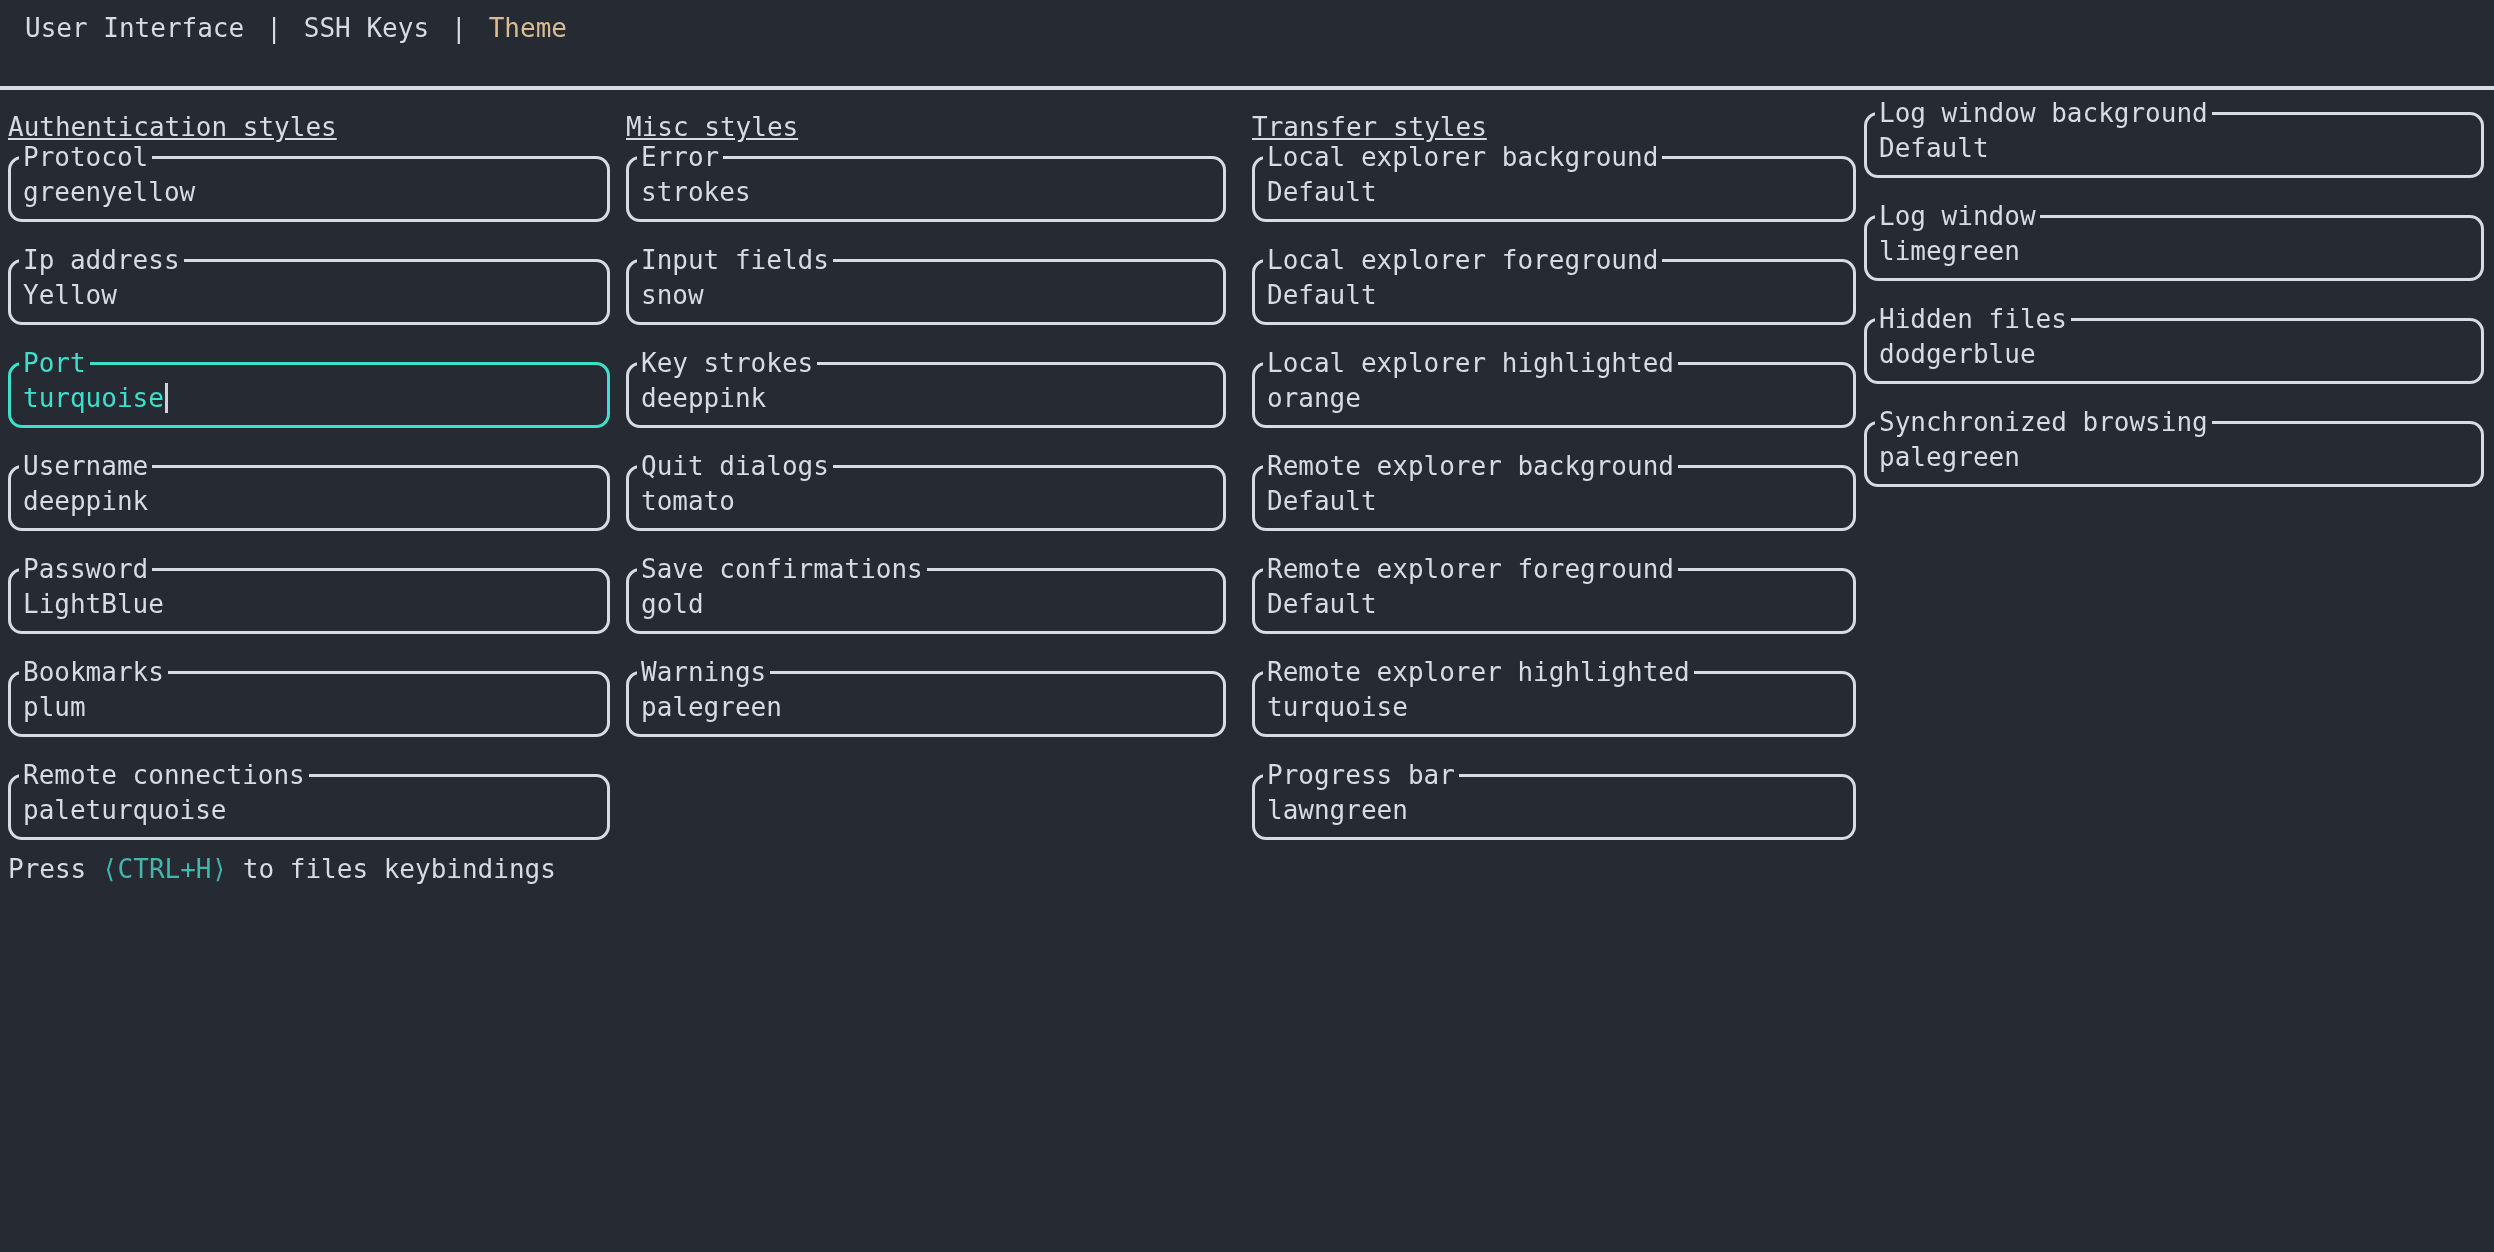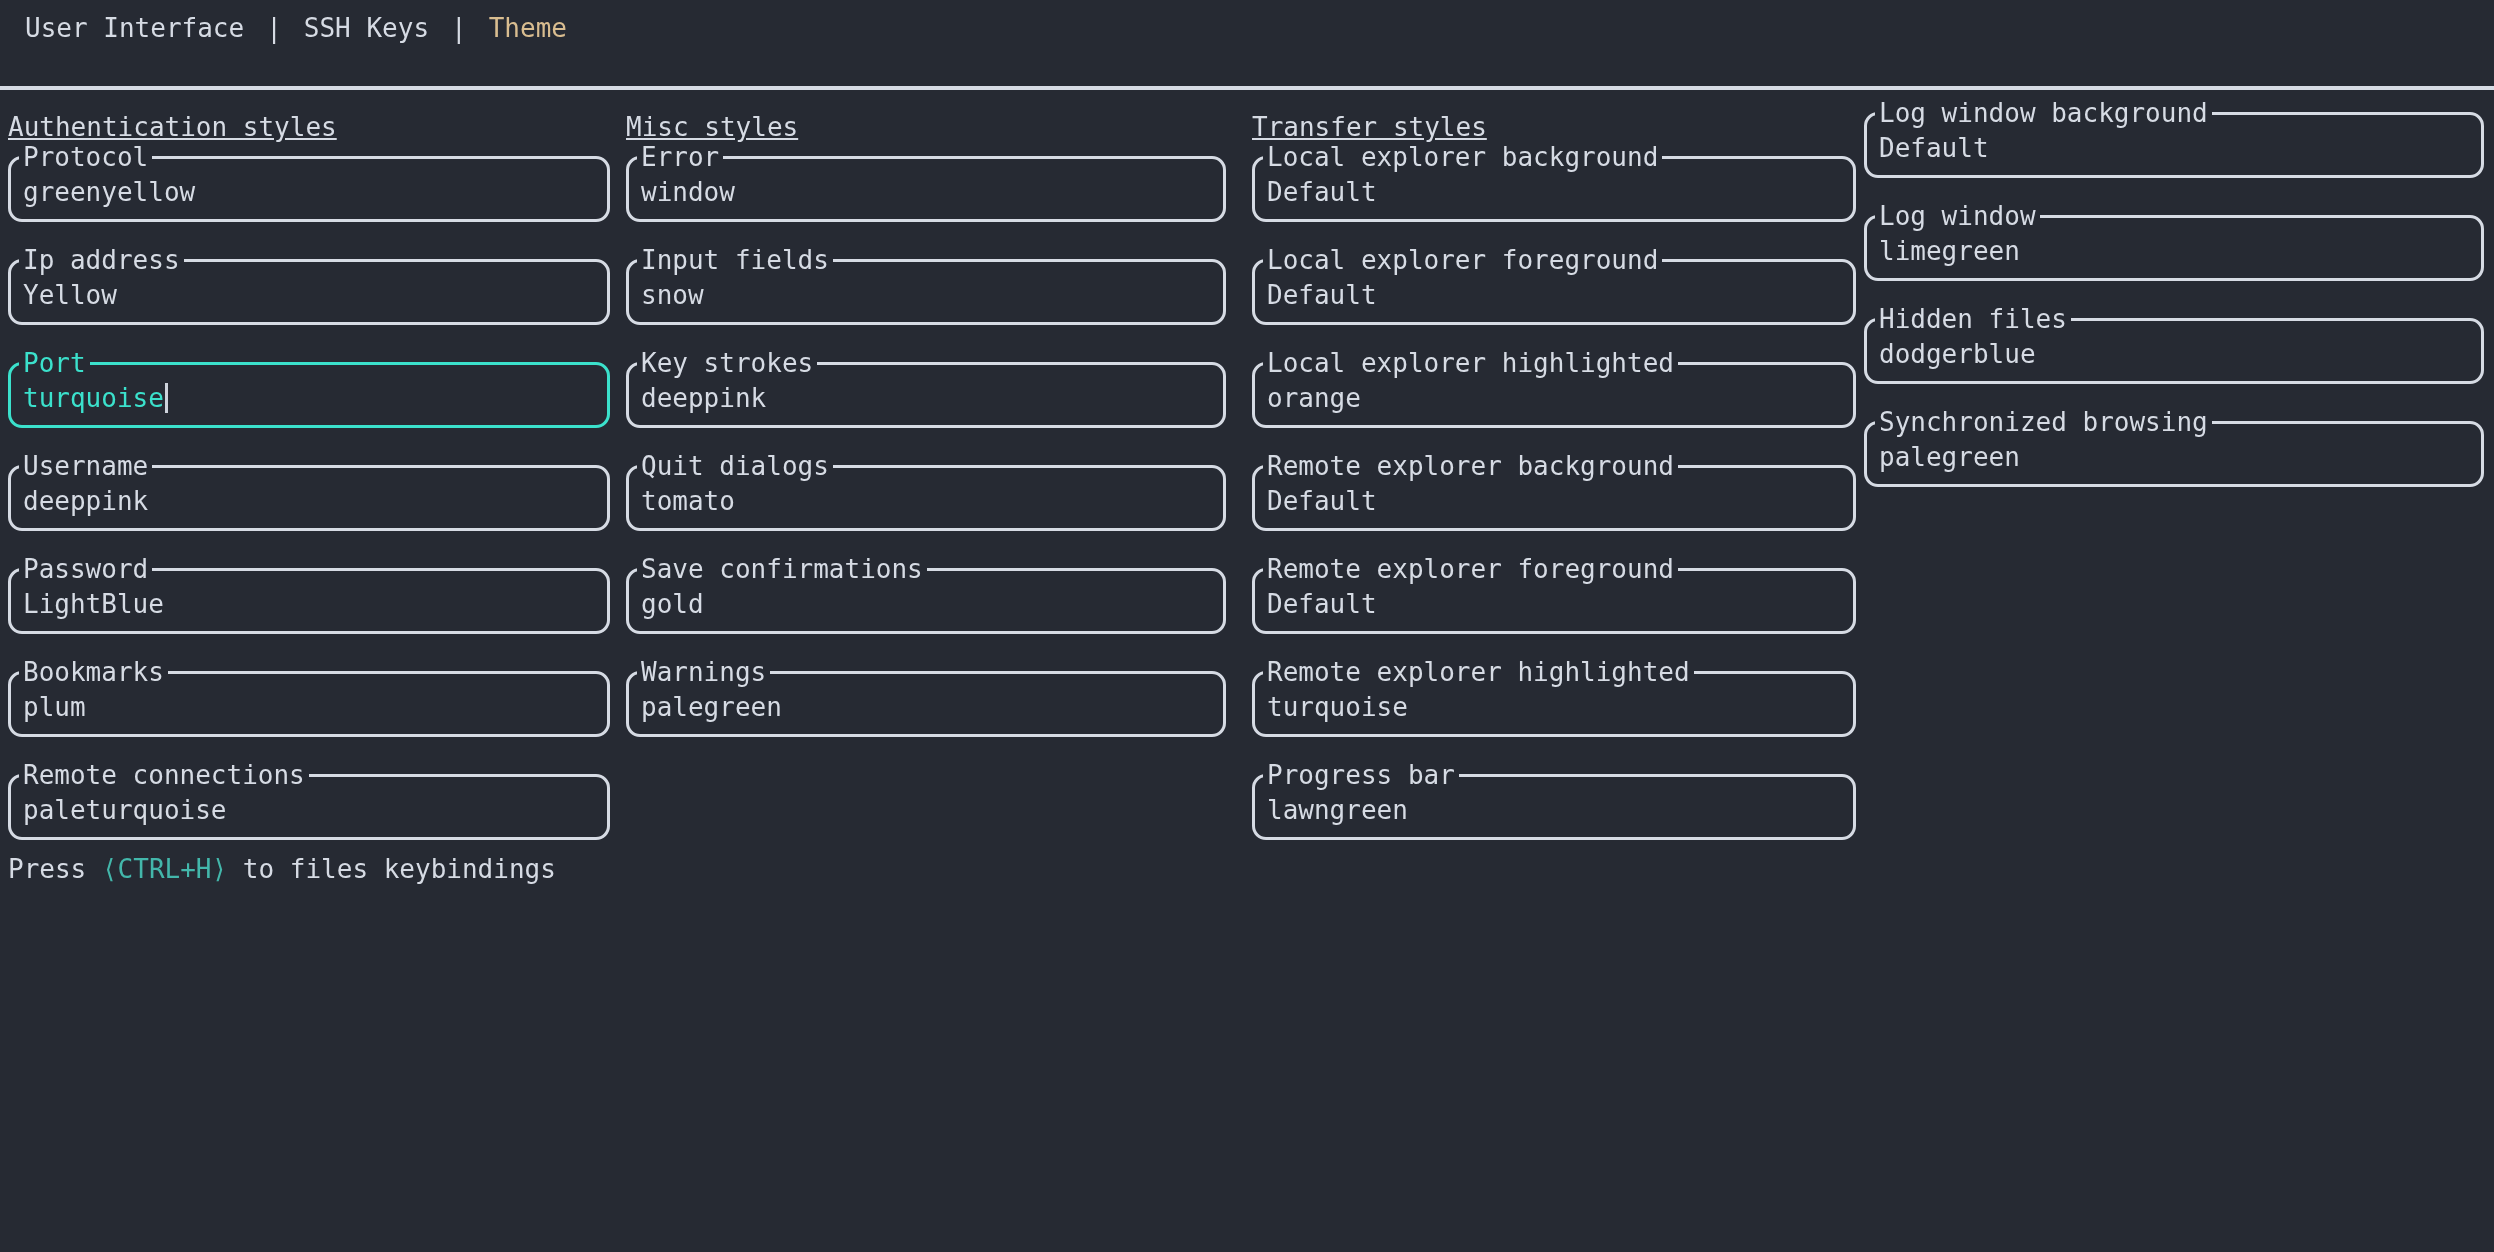--- a/index.html
+++ b/index.html
@@ -121,21 +121,21 @@
   <div class="field">
     <span class="field-label">Remote connections</span>
     <span class="field-value">paleturquoise</span>
   </div>
 </div>
 
 <div class="col col-2">
   <div class="col-title">Misc styles</div>
   <div class="field">
     <span class="field-label">Error</span>
-    <span class="field-value">window</span>
+    <span class="field-value">strokes</span>
   </div>
   <div class="field">
     <span class="field-label">Input fields</span>
     <span class="field-value">snow</span>
   </div>
   <div class="field">
     <span class="field-label">Key strokes</span>
     <span class="field-value">deeppink</span>
   </div>
   <div class="field">

